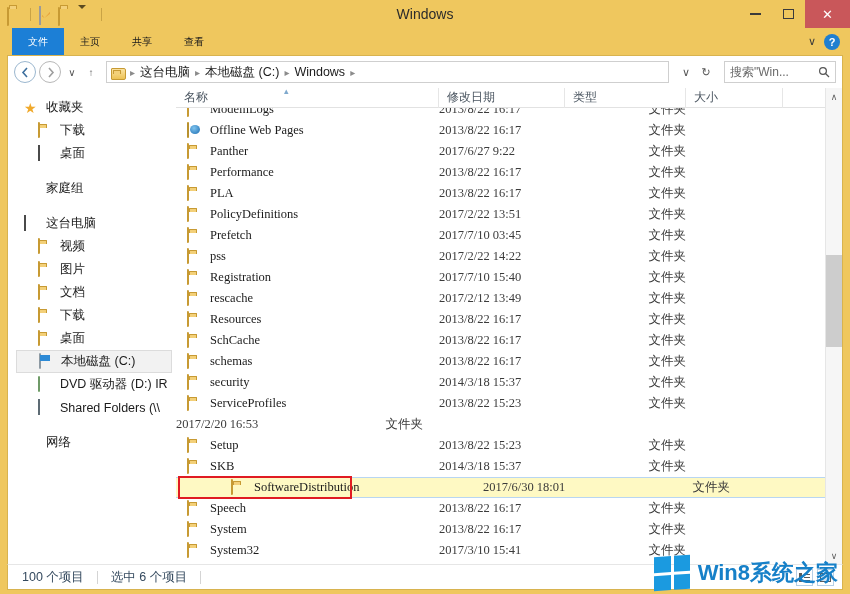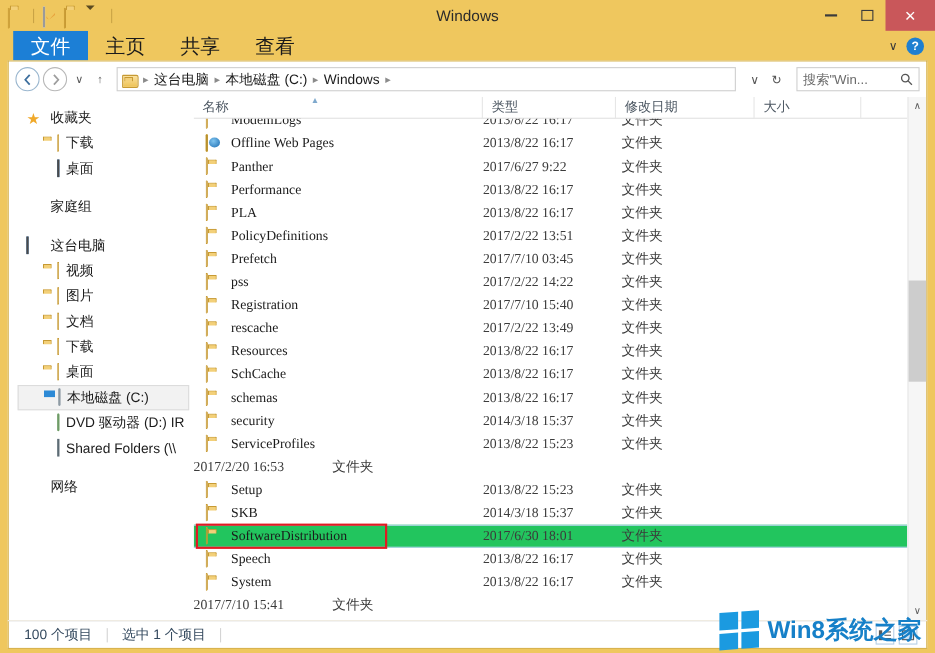--- a/index.html
+++ b/index.html
@@ -60,21 +60,21 @@
   .sq-max { width: 11px; height: 10px; border: 1.6px solid #3b3b3b; }
   .x-close { color: #fff; font-size: 13px; line-height: 1; }
 
   
   .ribbon {
     height: 27px; flex: 0 0 27px; display: flex; align-items: stretch;
     background: #efc75e; padding-left: 12px;
   }
   .tab {
     padding: 0 16px; display: flex; align-items: center;
-    font-size: 18px; color: #1b1b1b;
+    font-size: 10px; color: #1b1b1b;
   }
   .tab.file { background: #1c7fd6; color: #fff; font-weight: normal; }
   .ribbon-right { margin-left: auto; display: flex; align-items: center; gap: 8px; padding-right: 10px; }
   .chev-ribbon { font-size: 11px; color: #3a3a3a; }
   .help-ico {
     width: 16px; height: 16px; border-radius: 50%; background: #1f7fd0;
     color: #fff; font-size: 11px; font-weight: bold;
     display: flex; align-items: center; justify-content: center;
   }
 
@@ -116,21 +116,21 @@
   
   .main { flex: 1 1 auto; display: flex; overflow: hidden; }
   .sidebar {
     width: 168px; flex: 0 0 168px; background: #fff;
     padding-top: 8px; overflow: hidden; font-size: 12.5px; color: #1b1b1b;
   }
   .nav-item {
     height: 23px; display: flex; align-items: center; gap: 6px;
     padding-left: 16px; white-space: nowrap;
   }
-  .nav-item.child { padding-left: 30px; text-align: right; }
+  .nav-item.child { padding-left: 30px; }
   .nav-item.selected {
     background: #f2f2f2; border: 1px solid #dcdcdc;
     margin: 0 4px 0 8px; padding-left: 22px; height: 23px;
   }
   .nav-gap { height: 12px; }
   .nav-ico { width: 16px; height: 16px; flex: 0 0 16px; position: relative; }
 
   
   .ic-folder { width: 15px; height: 12px; margin-top: 3px; background: linear-gradient(#fbe2a0,#edc255);
     border: 1px solid #c79a33; border-radius: 1px 2px 2px 1px; }
@@ -162,24 +162,24 @@
   .col.c-size { width: 97px; flex: 0 0 97px; }
   .col.c-rest { flex: 1 1 auto; border-right: none; }
   .sortmark { position: absolute; left: 108px; top: -2px; color: #7fa9cd; font-size: 9px; }
 
   .rows { flex: 1 1 auto; overflow: hidden; position: relative; }
   .rowclip { position: absolute; left: 0; right: 0; top: -9px; }
   .row {
     height: 21px; display: flex; align-items: center;
     font-size: 12.5px; color: #1b1b1b; position: relative;
   }
-  .row.selected { background: #22c55e; border-top: 1px solid #b8d6f2; border-bottom: 1px solid #b8d6f2; }
+  .row.selected { background: #fef9c3; border-top: 1px solid #b8d6f2; border-bottom: 1px solid #b8d6f2; padding-left: 44px; }
   .cell-name { width: 263px; flex: 0 0 263px; display: flex; align-items: center; gap: 7px; padding-left: 11px; }
   .cell-date { width: 126px; flex: 0 0 126px; color: #3b3b3b; }
-  .cell-type { width: 121px; flex: 0 0 121px; color: #3b3b3b; }
+  .cell-type { width: 121px; flex: 0 0 121px; color: #3b3b3b; text-align: right; }
   .cell-size { width: 97px; flex: 0 0 97px; }
   .fico { width: 16px; height: 16px; flex: 0 0 16px; position: relative; }
   .fico .ic-folder { margin-top: 2px; }
   .ic-folder-web { width: 15px; height: 13px; margin-top: 2px; background: #f0c864;
     border: 1px solid #b8912f; border-radius: 1px; position: relative; }
   .ic-folder-web:after { content:""; position:absolute; left:2px; top:2px; width:10px; height:9px;
     background: radial-gradient(circle at 40% 35%, #7fc4ef, #1a6bb0); border-radius: 50%; }
 
   
   .annot {
@@ -380,25 +380,25 @@
           <span>网络</span>
         </div>
       </div>
 
       <div class="listpane">
         <div class="colheader">
           <div class="col c-name">
             <span>名称</span>
             <span class="sortmark">▴</span>
           </div>
+          <div class="col c-date">
+            <span>修改日期</span>
+          </div>
           <div class="col c-type">
             <span>类型</span>
-          </div>
-          <div class="col c-date">
-            <span>修改日期</span>
           </div>
           <div class="col c-size">
             <span>大小</span>
           </div>
           <div class="col c-rest"></div>
         </div>
 
         <div class="rows">
           <div class="rowclip" id="rowclip">
               <div class="row">
@@ -480,21 +480,21 @@
                 </div>
                 <div class="cell-date">2017/7/10 15:40</div>
                 <div class="cell-type">文件夹</div>
                 <div class="cell-size"></div>
               </div>
               <div class="row">
                 <div class="cell-name">
                   <span class="fico"><span class="ic-folder" style="position: relative;"></span></span>
                   <span>rescache</span>
                 </div>
-                <div class="cell-date">2017/2/22 13:49</div>
+                <div class="cell-date">2017/2/12 13:49</div>
                 <div class="cell-type">文件夹</div>
                 <div class="cell-size"></div>
               </div>
               <div class="row">
                 <div class="cell-name">
                   <span class="fico"><span class="ic-folder" style="position: relative;"></span></span>
                   <span>Resources</span>
                 </div>
                 <div class="cell-date">2013/8/22 16:17</div>
                 <div class="cell-type">文件夹</div>
@@ -580,21 +580,25 @@
               <div class="row">
                 <div class="cell-name">
                   <span class="fico"><span class="ic-folder" style="position: relative;"></span></span>
                   <span>System</span>
                 </div>
                 <div class="cell-date">2013/8/22 16:17</div>
                 <div class="cell-type">文件夹</div>
                 <div class="cell-size"></div>
               </div>
               <div class="row">
-                <div class="cell-date">2017/7/10 15:41</div>
+                <div class="cell-name">
+                  <span class="fico"><span class="ic-folder" style="position: relative;"></span></span>
+                  <span>System32</span>
+                </div>
+                <div class="cell-date">2017/3/10 15:41</div>
                 <div class="cell-type">文件夹</div>
                 <div class="cell-size"></div>
               </div>
             </div>
           <div class="annot" id="annot-box" style="border-color: rgb(224, 27, 34); left: 2px; top: 368px; width: 174px; height: 23px;"></div>
         </div>
       </div>
 
       <div class="vscroll">
         <div class="sc-arrow">∧</div>
@@ -602,21 +606,21 @@
           <div class="sc-thumb" style="top:150px;height:92px;"></div>
         </div>
         <div class="sc-arrow">∨</div>
       </div>
     </div>
   </div>
 
   <div class="statusbar">
     <span>100 个项目</span>
     <span class="status-sep"></span>
-    <span>选中 1 个项目</span>
+    <span>选中 6 个项目</span>
     <span class="status-sep"></span>
     <div class="viewbtns">
       <div class="viewbtn">
           <span class="vb-det"></span>
         </div>
       <div class="viewbtn">
           <span class="vb-big"></span>
         </div>
     </div>
   </div>

